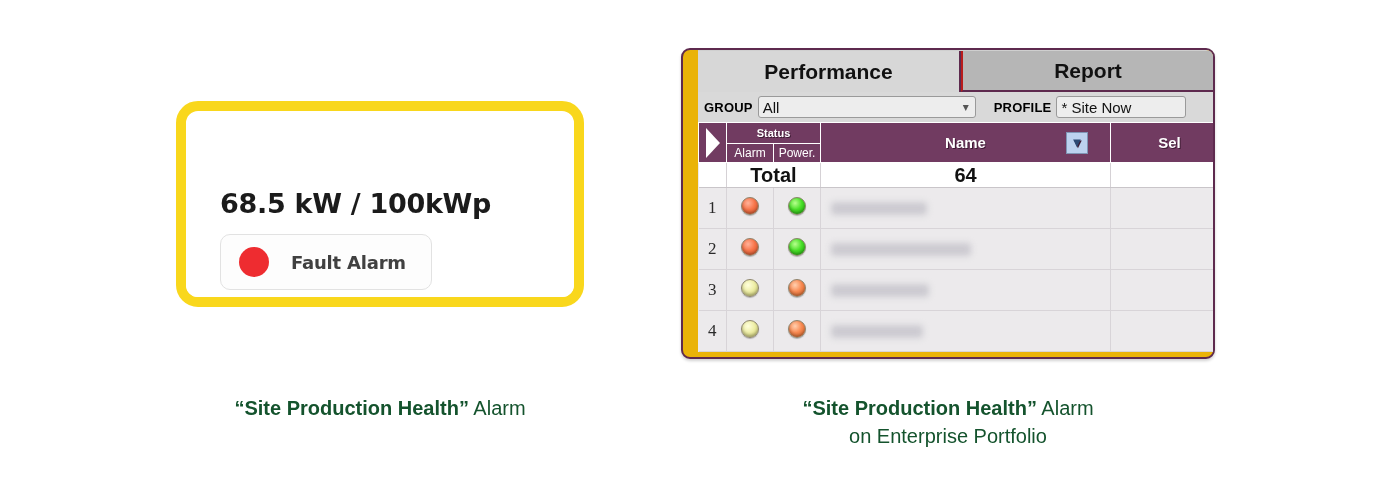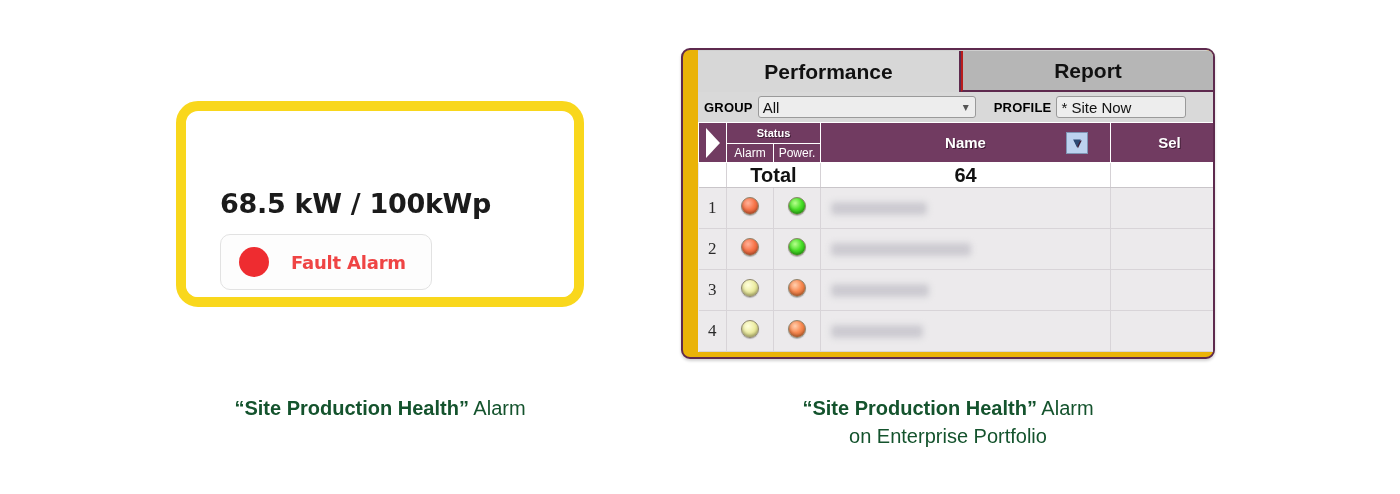--- a/index.html
+++ b/index.html
@@ -66,21 +66,21 @@
     height: 30px;
     border-radius: 50%;
     background: #EE2C30;
     flex: none;
   }
   #alarm-label {
     margin-left: 22px;
     font-family: "DejaVu Sans", sans-serif;
     font-size: 18px;
     font-weight: bold;
-    color: #ef4444;
+    color: #404040;
     letter-spacing: -0.2px;
   }
 
   
   #right-panel {
     position: absolute;
     left: 681px;
     top: 48px;
     width: 534px;
     height: 311px;

